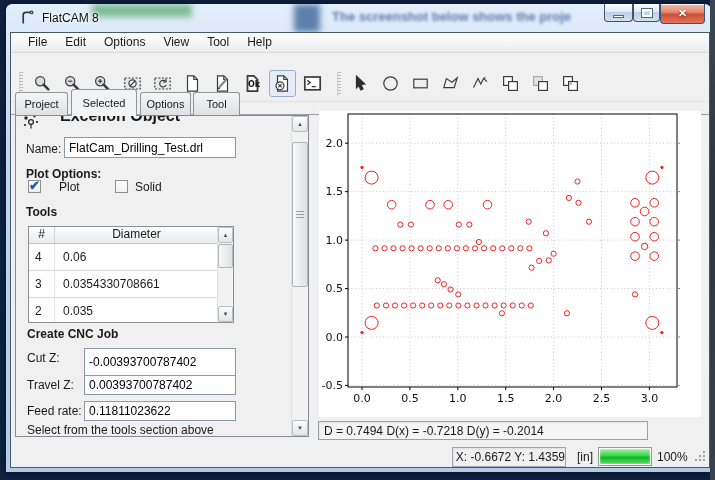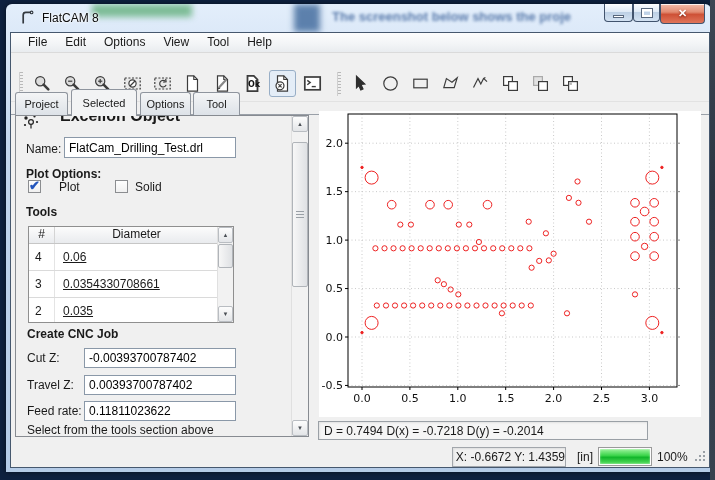--- a/index.html
+++ b/index.html
@@ -76,21 +76,21 @@
 
   .tools-table { position:absolute; left:12px; top:110px; width:206px; height:97px;
                  border:1px solid #8f8f8f; background:#fff; overflow:hidden; }
   .tt-head { display:flex; height:17px; background:linear-gradient(#fcfcfc,#e9ebee);
              border-bottom:1px solid #c6c6c6; }
   .tt-head .c1 { width:26px; text-align:center; border-right:1px solid #d4d4d4; }
   .tt-head .c2 { width:163px; text-align:center; }
   .tt-row { display:flex; height:27px; border-bottom:1px solid #dadada; align-items:center; }
   .tt-row .c1 { width:26px; padding-left:6px; border-right:1px solid #e4e4e4; height:100%;
                 display:flex; align-items:center; }
-  .tt-row .c2 { padding-left:8px;text-decoration:underline; }
+  .tt-row .c2 { padding-left:8px; }
 
   
   .sb { position:absolute; background:#f2f2f2; border-left:1px solid #e0e0e0; }
   .sb-btn { position:absolute; left:0; width:100%; height:16px; border:1px solid #b9bdc2;
             background:linear-gradient(#fdfdfd,#e3e5e8); color:#4a4f55; font-size:6px;
             display:flex; align-items:center; justify-content:center; border-radius:2px; }
   .sb-thumb { position:absolute; left:0; width:100%; border:1px solid #b0b4b9; border-radius:2px;
               background:linear-gradient(90deg,#f7f7f7,#dfe1e4); }
   .sb-grip { position:absolute; left:3px; right:3px; top:50%; height:7px; margin-top:-4px;
              background:repeating-linear-gradient(180deg,#9aa0a6 0 1px,transparent 1px 3px); }
@@ -321,21 +321,21 @@
         <div class="sb" style="right:0;top:0;bottom:0;width:16px;">
           <div class="sb-btn" style="top:0;">▲</div>
           <div class="sb-thumb" style="top:17px;height:24px;"></div>
           <div class="sb-btn" style="bottom:0;">▼</div>
         </div>
       </div>
 
       <span class="lbl b" style="left:11px;top:211px;">Create CNC Job</span>
       <div id="cnc-fields">
           <span class="lbl" style="left: 11px; top: 235px;">Cut Z:</span>
-          <input class="tin" value="-0.00393700787402" style="left: 68px; top: 232px; width: 152px; height: 20px;">
+          <input class="tin" value="-0.00393700787402" style="left: 68px; top: 232px; width: 152px; height: 28px;">
           <span class="lbl" style="left: 11px; top: 262px;">Travel Z:</span>
           <input class="tin" value="0.00393700787402" style="left: 68px; top: 259px; width: 152px; height: 20px;">
           <span class="lbl" style="left: 11px; top: 288px;">Feed rate:</span>
           <input class="tin" value="0.11811023622" style="left: 68px; top: 285px; width: 152px; height: 20px;">
         </div>
       <span class="lbl" style="left:11px;top:307px;">Select from the tools section above</span>
 
       <div class="sb" style="right:0;top:0;bottom:0;width:17px;">
         <div class="sb-btn" style="top:0;">▲</div>
         <div class="sb-thumb" style="top:26px;height:145px;">

